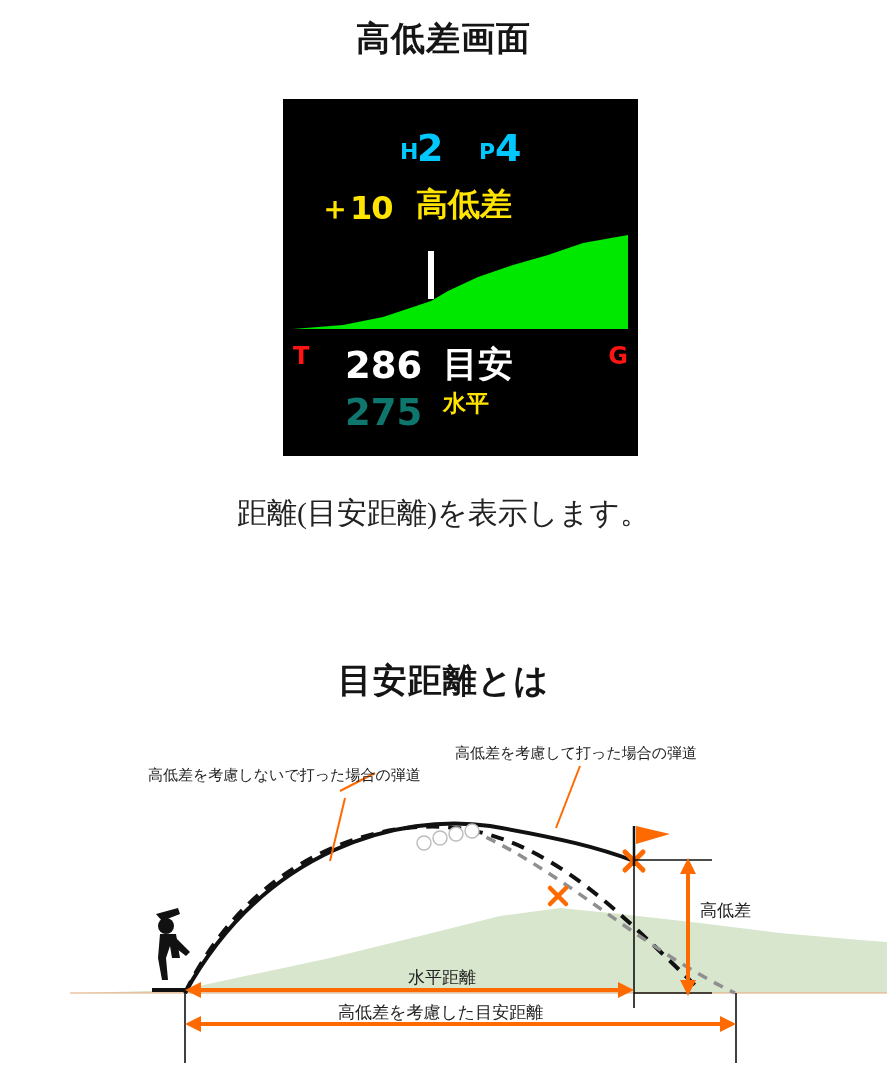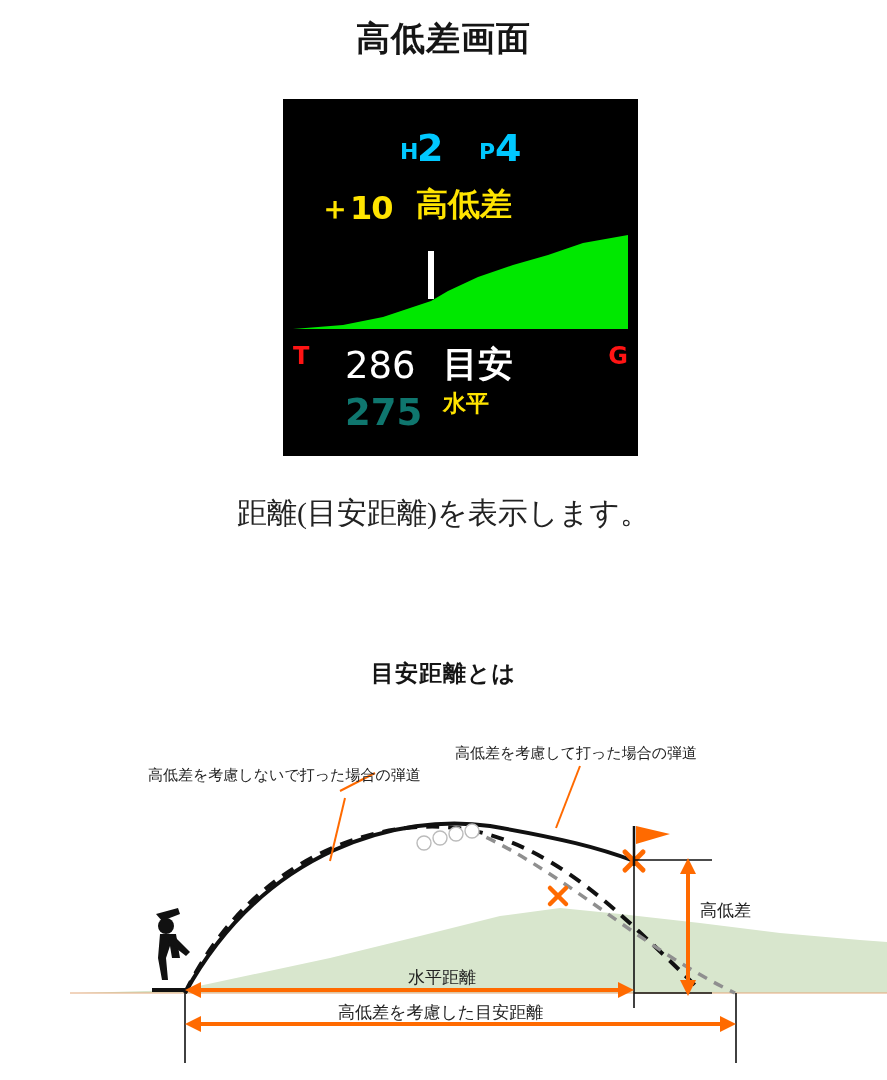--- a/index.html
+++ b/index.html
@@ -29,21 +29,21 @@
     font-weight: bold;
     letter-spacing: 1px;
     margin: 0;
     padding-top: 16px;
     color: #151515;
     font-family: "Liberation Sans", sans-serif;
   }
 
   .title-sub {
     text-align: center;
-    font-size: 23px;
+    font-size: 34px;
     font-weight: bold;
     letter-spacing: 1px;
     margin: 0;
     color: #151515;
     position: absolute;
     top: 658px;
     left: 0;
     width: 100%;
   }
 
@@ -148,21 +148,21 @@
     font-size: 24px;
     font-weight: bold;
     font-family: "DejaVu Sans", sans-serif;
   }
   .dev-dist1 {
     position: absolute;
     left: 62px;
     top: 245px;
     color: #ffffff;
     font-size: 37px;
-    font-weight: normal;
+    font-weight: bold;
     font-family: "DejaVu Sans", sans-serif;
   }
   .dev-dist1-label {
     position: absolute;
     left: 160px;
     top: 242px;
     color: #ffffff;
     font-size: 35px;
     font-weight: bold;
   }

